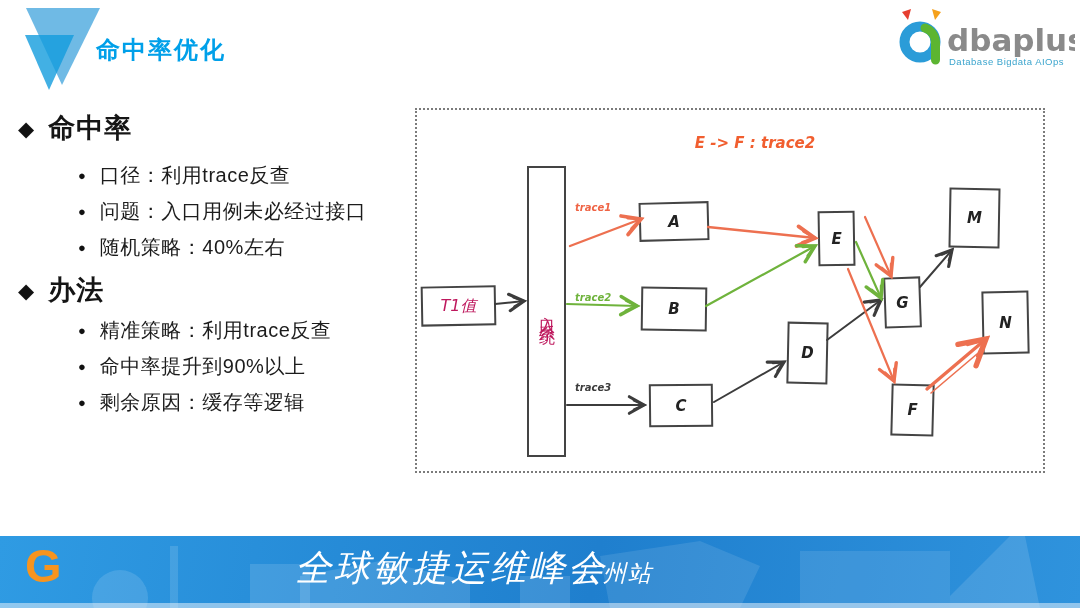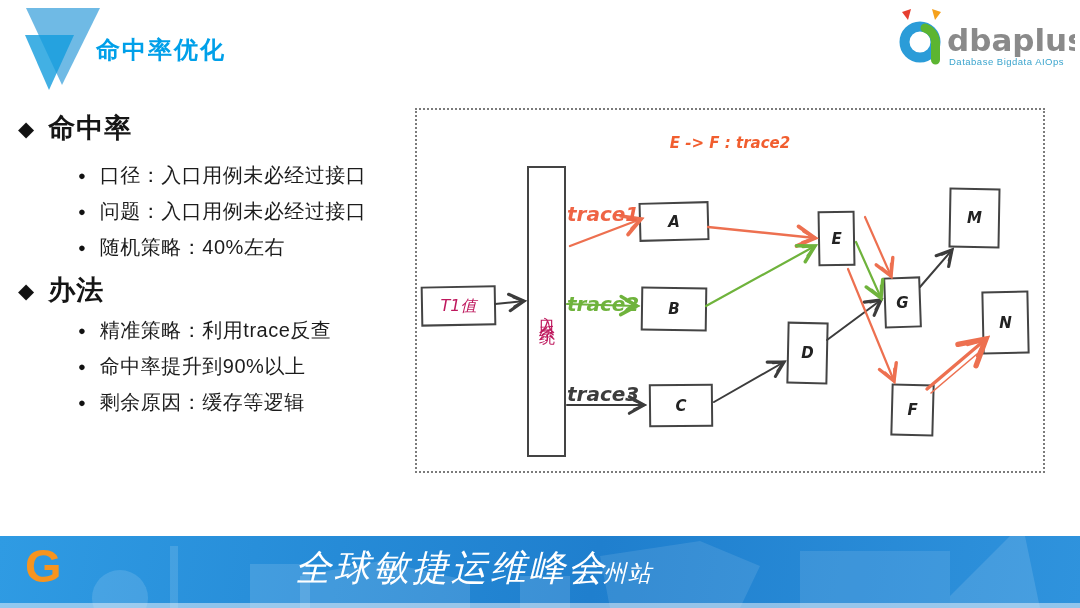--- a/index.html
+++ b/index.html
@@ -16,21 +16,21 @@
   .h-text{font-size:27px;font-weight:bold;color:#151515;letter-spacing:1px;}
   .b-row{display:flex;align-items:center;gap:14px;}
   .b-dot{font-size:13px;color:#111;line-height:1;}
   .b-text{font-size:20px;color:#1c1c1c;letter-spacing:0.5px;}
 
   
   #diagram{left:415px;top:108px;width:630px;height:365px;box-sizing:border-box;
            border:2px dotted #7b7b7b;}
   .hand{font-family:"DejaVu Sans",sans-serif;font-style:italic;font-weight:bold;}
   .annotation{font-size:15px;color:#F15E2F;text-align:center;}
-  .tlabel{font-size:20px;}
+  .tlabel{font-size:10px;padding-left:8px;}
   .t-orange{color:#EF6445;} .t-green{color:#6FB33C;} .t-dark{color:#3C3C3C;}
   .nlabel{display:flex;align-items:center;justify-content:center;
           font-size:15px;color:#222;}
   .cjk-box{display:flex;align-items:center;justify-content:center;
            font-size:16px;color:#be185d;font-weight:normal;}
   .vertical{writing-mode:vertical-rl;text-orientation:upright;letter-spacing:4px;}
 
   
   #footer{left:0;top:536px;width:1080px;height:72px;
           background:linear-gradient(100deg,#2F9BE3 0%,#1F7FCE 55%,#2F93DD 100%);}
@@ -63,21 +63,21 @@
     <text x="52" y="44" font-size="31" font-weight="bold" fill="#8A8A8A" class="brand-name">dbaplus</text>
     <text x="54" y="58" font-size="9.5" fill="#3AA4CD" letter-spacing="0.5">Database  Bigdata  AIOps</text>
   </svg>
 
   <div class="abs h-row" style="left:18px;top:110px;">
     <span class="h-diamond">◆</span>
     <span class="h-text">命中率</span>
   </div>
   <div class="abs b-row" style="left:78px;top:162px;">
     <span class="b-dot">●</span>
-    <span class="b-text">口径：入口用例未必经过接口</span>
+    <span class="b-text">口径：利用trace反查</span>
   </div>
   <div class="abs b-row" style="left:78px;top:198px;">
     <span class="b-dot">●</span>
     <span class="b-text">问题：入口用例未必经过接口</span>
   </div>
   <div class="abs b-row" style="left:78px;top:234px;">
     <span class="b-dot">●</span>
     <span class="b-text">随机策略：40%左右</span>
   </div>
 
@@ -141,21 +141,21 @@
         <line x1="439" y1="132" x2="464" y2="188" stroke="#6FB33C" stroke-width="2.2" marker-end="url(#mk-g)"></line>
         <line x1="448" y1="107" x2="474" y2="166" stroke="#ED7050" stroke-width="2.2" marker-end="url(#mk-o)"></line>
         <line x1="431" y1="159" x2="477" y2="271" stroke="#ED7050" stroke-width="2.2" marker-end="url(#mk-o)"></line>
         <line x1="503" y1="177" x2="535" y2="140" stroke="#3C3C3C" stroke-width="2" marker-end="url(#mk-k)"></line>
         <line x1="510" y1="279" x2="569" y2="229" stroke="#ED7050" stroke-width="3.4" marker-end="url(#mk-o)"></line>
         <line x1="514" y1="283" x2="560" y2="244" stroke="#ED7050" stroke-width="1.6"></line>
       </g>
     </svg>
 
     
-    <div class="abs hand annotation" style="left:228px;top:24px;width:170px;">E -&gt; F : trace2</div>
+    <div class="abs hand annotation" style="left:253px;top:24px;width:170px;">E -&gt; F : trace2</div>
     <div class="abs hand tlabel t-orange" style="left:150px;top:92px;">trace1</div>
     <div class="abs hand tlabel t-green" style="left:150px;top:182px;">trace2</div>
     <div class="abs hand tlabel t-dark" style="left:150px;top:272px;">trace3</div>
 
     <div class="abs cjk-box hand" style="left:5px;top:177px;width:73px;height:38px;font-size:16px;">T1值</div>
     <div class="abs cjk-box vertical" style="left:111px;top:57px;width:37px;height:289px;">入口系统</div>
 
     <div class="abs nlabel hand" style="left:223px;top:93px;width:68px;height:37px;">A</div>
     <div class="abs nlabel hand" style="left:225px;top:178px;width:64px;height:42px;">B</div>
     <div class="abs nlabel hand" style="left:233px;top:275px;width:62px;height:41px;">C</div>

